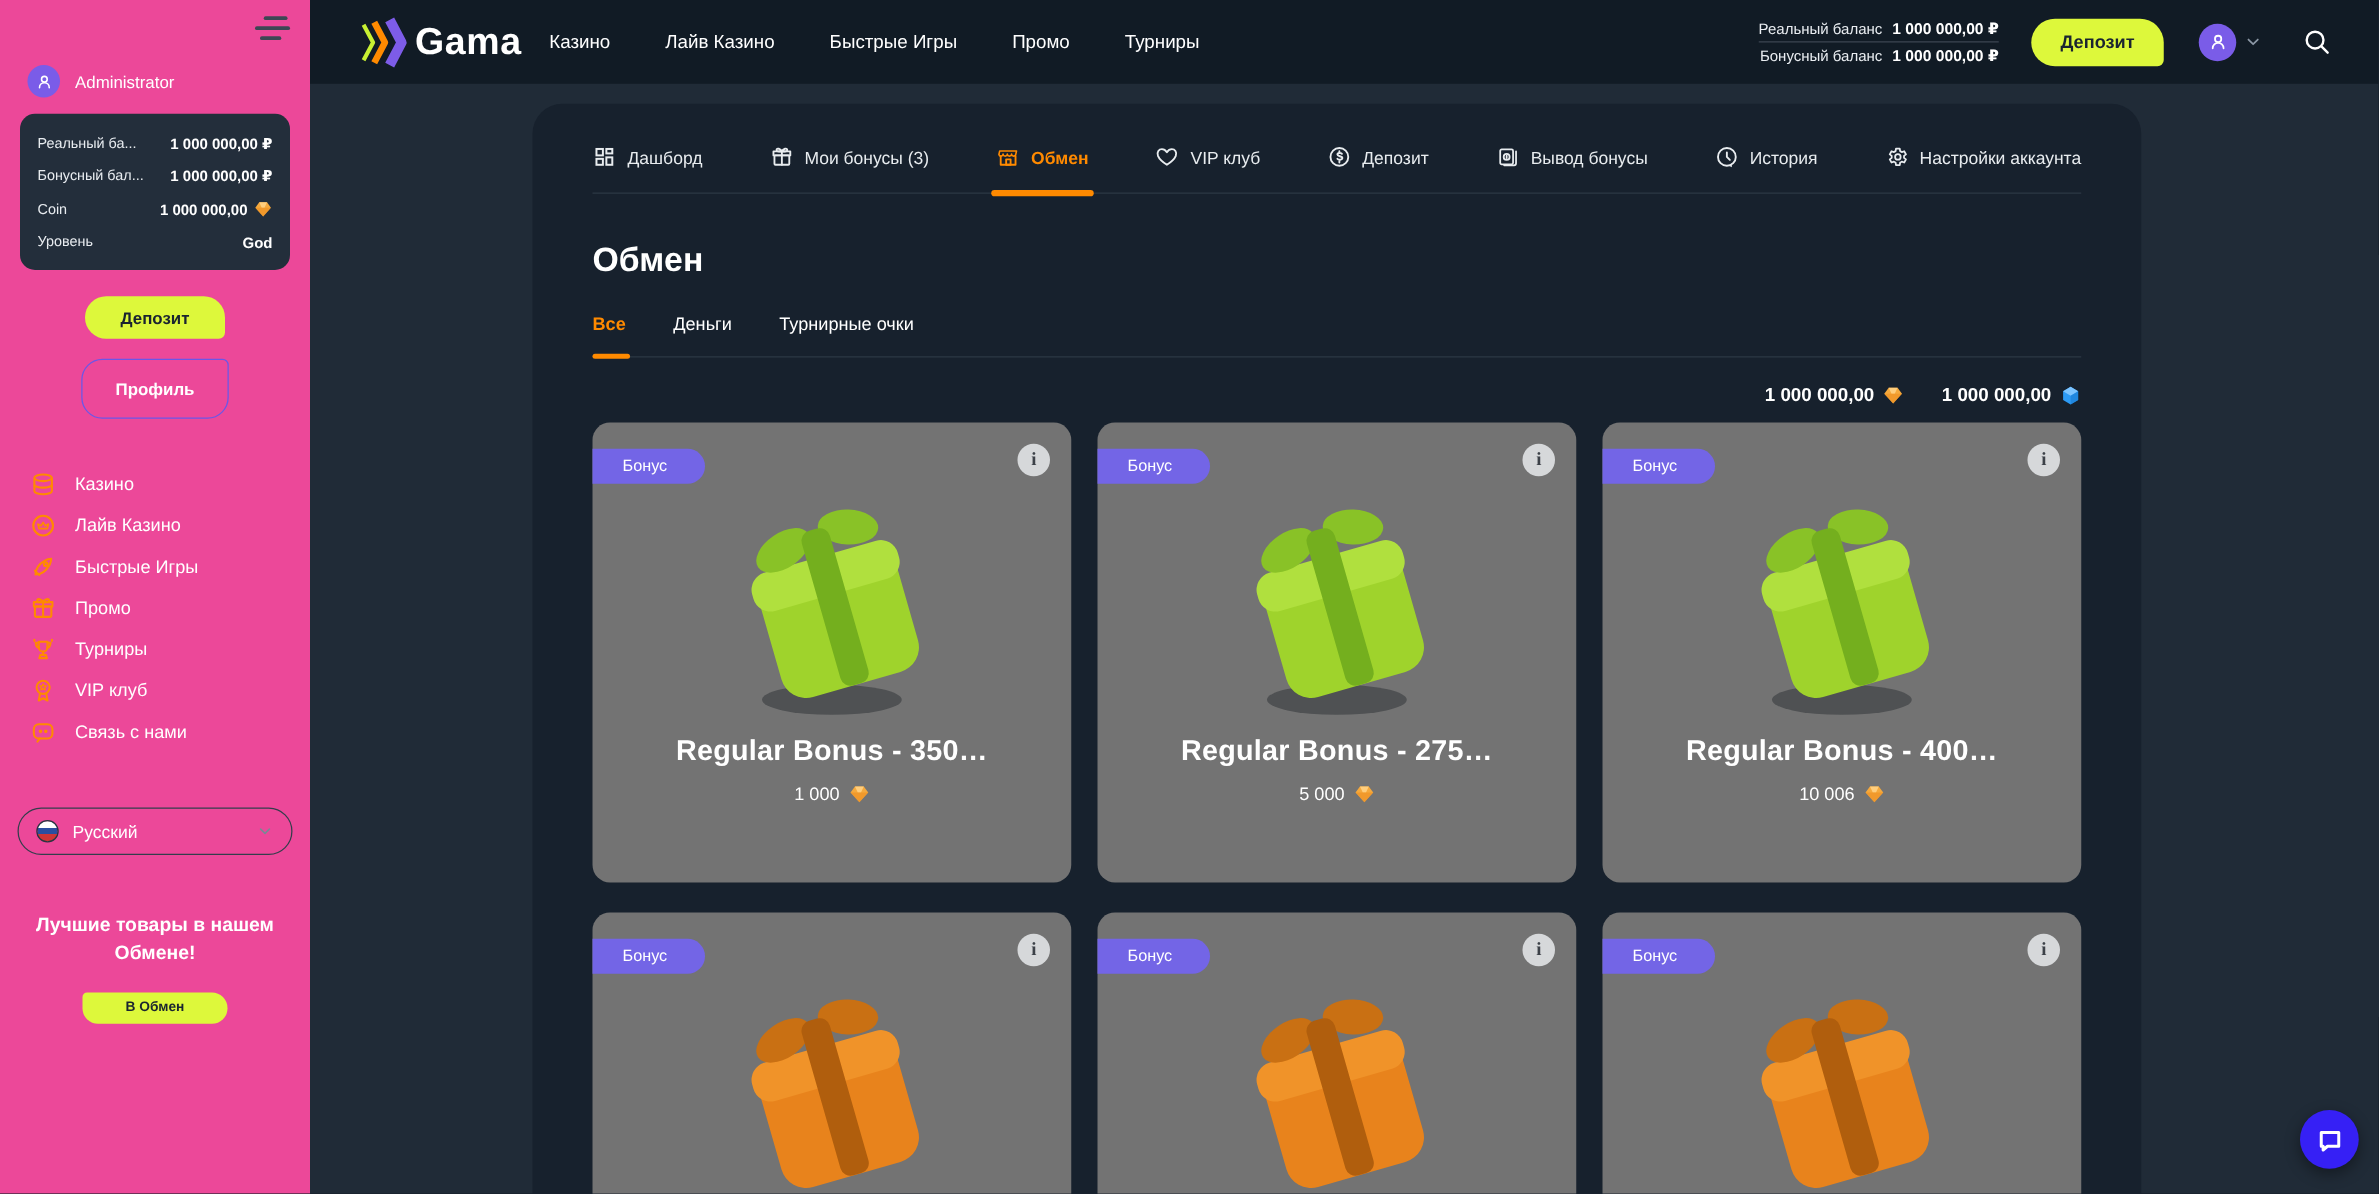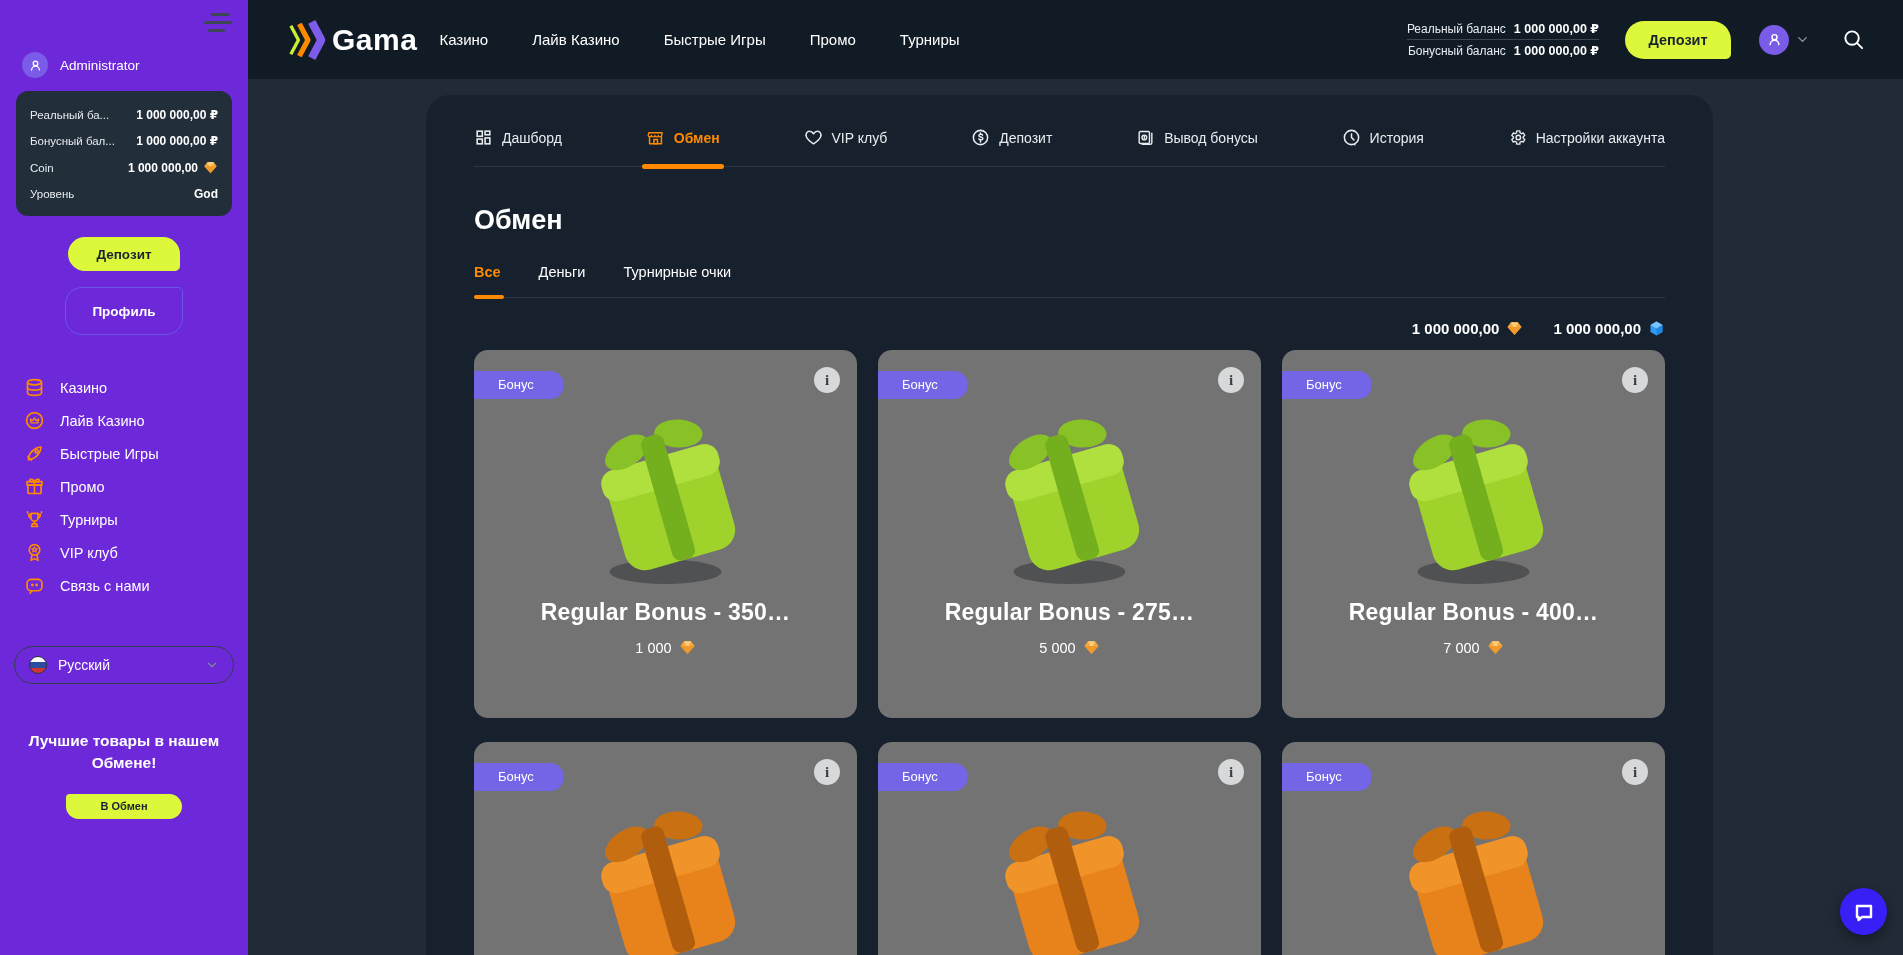--- a/index.html
+++ b/index.html
@@ -1,21 +1,21 @@
 <!DOCTYPE html>
 <html><head>
 <meta charset="utf-8">
 <style>
   * { margin:0; padding:0; box-sizing:border-box; }
   html,body { background:#0d141c; }
   body { font-family:"Liberation Sans","DejaVu Sans",sans-serif; }
   .app { position:relative; width:1903px; height:955px; overflow:hidden; display:flex; background:#202b37; }
 
   
-  .sidebar { position:relative; width:248px; height:955px; background:#6d28d9; flex:0 0 auto; z-index:5; }
+  .sidebar { position:relative; width:248px; height:955px; background:#ec4899; flex:0 0 auto; z-index:5; }
   .hamburger { position:absolute; top:13px; right:16px; display:flex; flex-direction:column; align-items:flex-end; gap:5px; cursor:pointer; }
   .hamburger i { display:block; height:3px; border-radius:2px; background:#3d4754; }
   .hamburger i:nth-child(1){ width:19px; margin-right:2px; }
   .hamburger i:nth-child(2){ width:28px; }
   .hamburger i:nth-child(3){ width:17px; margin-right:7px; }
 
   .user-row { display:flex; align-items:center; gap:12px; margin:52px 0 0 22px; }
   .avatar { width:26px; height:26px; border-radius:50%; background:#7a5ce8; display:flex; align-items:center; justify-content:center; color:#fff; flex:0 0 auto; }
   .avatar svg { width:17px; height:17px; }
   .user-name { color:#fff; font-size:13.5px; }
@@ -41,21 +41,21 @@
   .lang-select { margin:44px 14px 0; height:38px; border:1px solid #333e4c; border-radius:19px; display:flex; align-items:center; padding:0 14px; cursor:pointer; }
   .flag { width:18px; height:18px; border-radius:50%; background:linear-gradient(#fff 33%, #2b4ea0 33% 66%, #cf3535 66%); border:1px solid #2a3442; }
   .lang-label { color:#fff; font-size:14px; margin-left:11px; }
   .lang-chevron { margin-left:auto; color:#7b8price795; color:#7b8795; display:flex; }
   .lang-chevron svg { width:14px; height:14px; }
 
   .promo-heading { margin:46px 18px 0; color:#fff; font-size:15.5px; font-weight:bold; text-align:center; line-height:1.45; }
 
   
   .main { position:relative; flex:1; background:#202b37; }
-  .top-header { height:79px; background:#111b25; display:flex; align-items:center; padding:0 38px 0 40px; }
+  .top-header { height:67px; background:#111b25; display:flex; align-items:center; padding:0 38px 0 40px; }
   .logo { display:flex; align-items:center; gap:6px; cursor:pointer; }
   .logo svg { width:38px; height:42px; }
   .logo-text { color:#fff; font-size:30px; font-weight:bold; letter-spacing:.5px; }
   .top-nav { display:flex; gap:44px; margin-left:22px; }
   .top-nav-item { color:#fff; font-size:15px; cursor:pointer; white-space:nowrap; }
 
   .header-right { margin-left:auto; display:flex; align-items:center; }
   .hdr-balances { text-align:right; }
   .hdr-bal-row { display:flex; justify-content:flex-end; align-items:baseline; gap:8px; padding:3px 0; }
   .hdr-bal-label { color:#e9edf1; font-size:12px; }
@@ -327,20 +327,28 @@
             <span class="ic">
                 <svg viewBox="0 0 24 24" fill="none" stroke="currentColor" stroke-width="2">
                   <rect x="4" y="4" width="6.5" height="6.5"></rect>
                   <rect x="4" y="14" width="6.5" height="6"></rect>
                   <rect x="14" y="4" width="6" height="4.5"></rect>
                   <rect x="14" y="12.5" width="6" height="7.5"></rect>
                 </svg>
               </span>
             <span>Дашборд</span>
           </div>
+          <div class="acct-tab">
+            <span class="ic">
+                <svg viewBox="0 0 24 24">
+                  <use href="#i-gift"></use>
+                </svg>
+              </span>
+            <span>Мои бонусы (3)</span>
+          </div>
           <div class="acct-tab active">
             <span class="ic">
                 <svg viewBox="0 0 24 24" fill="none" stroke="currentColor" stroke-width="1.9" stroke-linejoin="round">
                   <path d="M4.5 10.5V20h15v-9.5"></path>
                   <path d="M3.5 6h17l-.8 3.6c-.2 1-1.1 1.6-2.1 1.6-1.2 0-2.1-.9-2.1-2 0 1.1-1 2-2.2 2-1.1 0-2.1-.9-2.1-2 0 1.1-1 2-2.2 2-1.2 0-2.1-.9-2.1-2 0 1.1-.9 2-2.1 2-1 0-1.9-.6-2.1-1.6z" stroke-width="1.6"></path>
                   <rect x="10" y="14.5" width="4.5" height="5.5"></rect>
                 </svg>
               </span>
             <span>Обмен</span>
           </div>
@@ -470,21 +478,21 @@
               <g transform="rotate(-16 110 100)">
                   <rect class="g-box" x="50" y="66" width="122" height="108" rx="22"></rect>
                   <rect class="g-lid" x="46" y="60" width="130" height="34" rx="15"></rect>
                   <ellipse class="g-loop" cx="82" cy="46" rx="26" ry="15" transform="rotate(-18 82 46)"></ellipse>
                   <ellipse class="g-loop" cx="141" cy="42" rx="26" ry="15" transform="rotate(18 141 42)"></ellipse>
                   <rect class="g-ribbon" x="99" y="36" width="25" height="138" rx="9"></rect>
                 </g>
             </svg>
             <div class="card-title">Regular Bonus - 400…</div>
             <div class="card-price">
-              <span>7 000</span>
+              <span>10 006</span>
               <svg class="gem" viewBox="0 0 24 24">
                   <use href="#i-gem-gold"></use>
                 </svg>
             </div>
           </div>
 
           <div class="bonus-card">
             <span class="badge">Бонус</span>
             <span class="info-btn">i</span>
             <svg class="gift gift-orange" viewBox="0 0 220 200">

